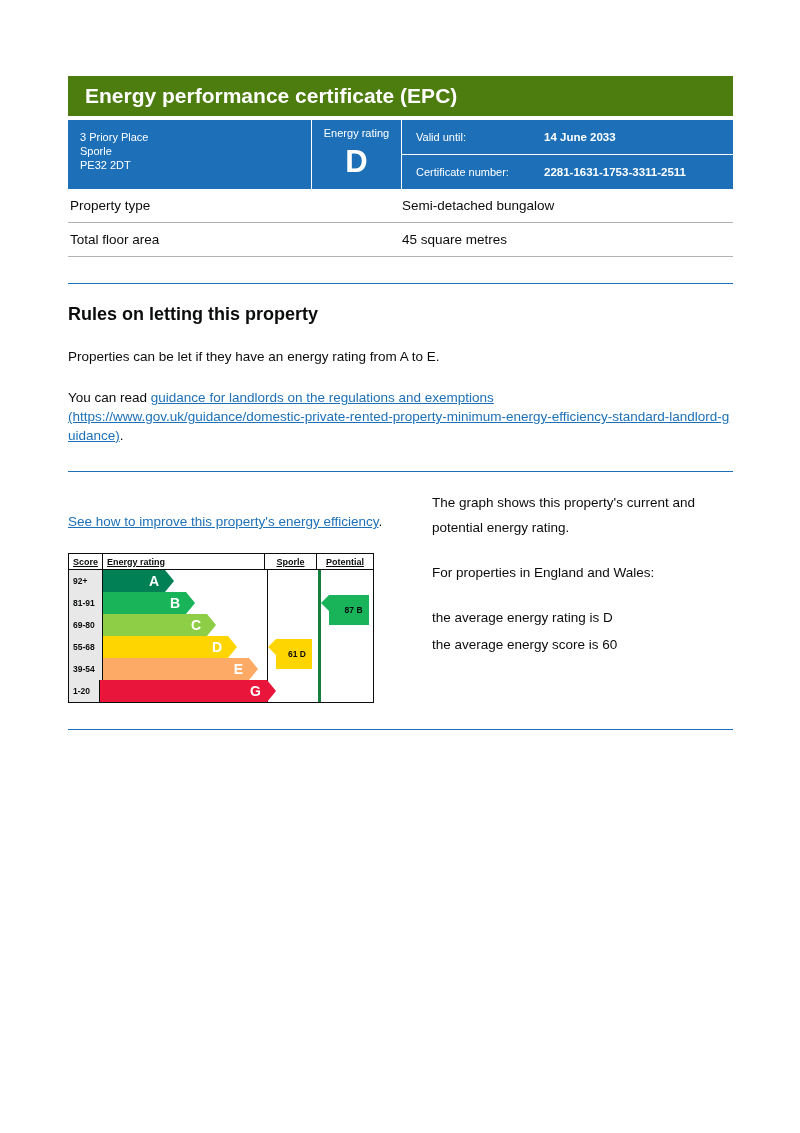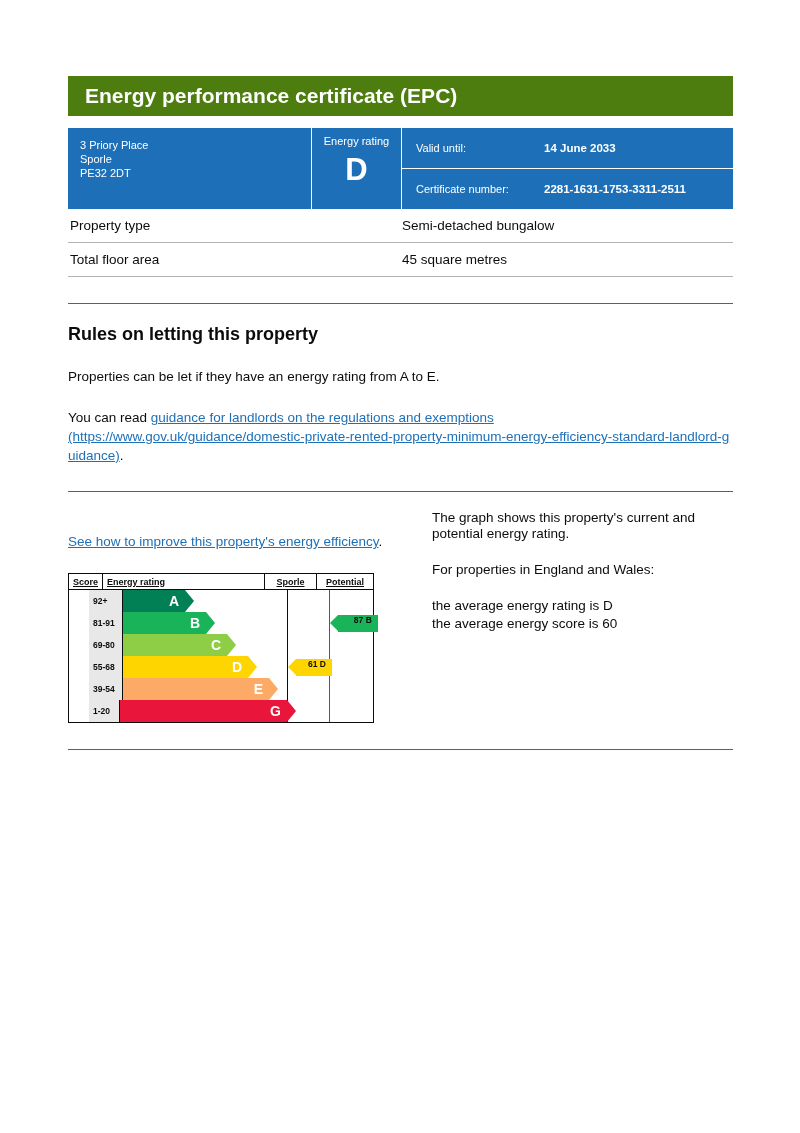--- a/index.html
+++ b/index.html
@@ -29,22 +29,22 @@
     font-weight: bold;
     padding: 17px 17px 18px 17px;
     box-sizing: border-box;
     height: 40px;
     display: flex;
     align-items: center;
   }
   .header-band {
     display: flex;
     width: 100%;
-    height: 81px;
-    margin-top: 12px;
+    height: 69px;
+    margin-top: 4px;
   }
   .addr-box {
     background: #1d70b8;
     color: #ffffff;
     width: 244px;
     box-sizing: border-box;
     padding: 10px 12px;
     font-size: 11px;
     line-height: 14px;
     border-right: 1px solid #ffffff;
@@ -123,21 +123,21 @@
     word-break: break-all;
   }
 
   
   .cols {
     display: flex;
     margin-top: 18px;
   }
   .col-left { width: 360px; }
   .col-right { flex: 1; padding-left: 4px; }
-  .col-right p { font-size: 13.5px; line-height: 16px; margin: 0 0 0 0; }
+  .col-right p { font-size: 13.5px; line-height: 25px; margin: 0 0 0 0; }
   .col-right p + p { margin-top: 20px; }
   .col-right .strong { font-weight: bold; }
 
   
   .graph {
     margin-top: 22px;
     width: 306px;
     border: 1px solid #0b0c0c;
     box-sizing: border-box;
     font-size: 9px;
@@ -149,21 +149,21 @@
     font-size: 9px;
     height: 15px;
     align-items: center;
     text-decoration: underline;
   }
   .gh-score { width: 34px; padding-left: 4px; box-sizing: border-box; border-right: 1px solid #0b0c0c; height:100%; display:flex; align-items:center;}
   .gh-rating { flex: 1; padding-left: 4px; box-sizing: border-box; border-right: 1px solid #0b0c0c; height:100%; display:flex; align-items:center;}
   .gh-current { width: 52px; box-sizing: border-box; border-right: 1px solid #0b0c0c; height:100%; display:flex; align-items:center; justify-content:center;}
   .gh-potential { width: 56px; box-sizing: border-box; height:100%; display:flex; align-items:center; justify-content:center;}
 
-  .graph-body { display: flex; margin-left: 20px; }
+  .graph-body { display: flex; }
   .bands { width: 198px; border-right: 1px solid #0b0c0c; }
   .band-row { display: flex; height: 22px; align-items: stretch; }
   .band-score {
     width: 34px;
     background: #e8e8e8;
     border-right: 1px solid #0b0c0c;
     font-size: 8.5px;
     font-weight: bold;
     display: flex;
     align-items: center;
@@ -184,28 +184,28 @@
   .band-bar::after {
     content: "";
     position: absolute;
     right: -9px;
     top: 0;
     width: 0; height: 0;
     border-top: 11px solid transparent;
     border-bottom: 11px solid transparent;
     border-left: 9px solid currentColor;
   }
-  .cur-col { width: 52px; border-right: 1px solid #15803d; position: relative; }
+  .cur-col { width: 52px; border-right: 3px solid #15803d; position: relative; }
   .pot-col { width: 55px; position: relative; }
 
   .marker {
     position: absolute;
-    height: 17px;
-    display: flex;
-    align-items: flex-start;
+    height: 30px;
+    display: flex;
+    align-items: center;
     color: #0b0c0c;
     font-size: 8.5px;
     font-weight: bold;
     padding-right: 6px;
     box-sizing: border-box;
     justify-content: flex-end;
   }
   .marker .arrow {
     position: absolute;
     left: -8px;

